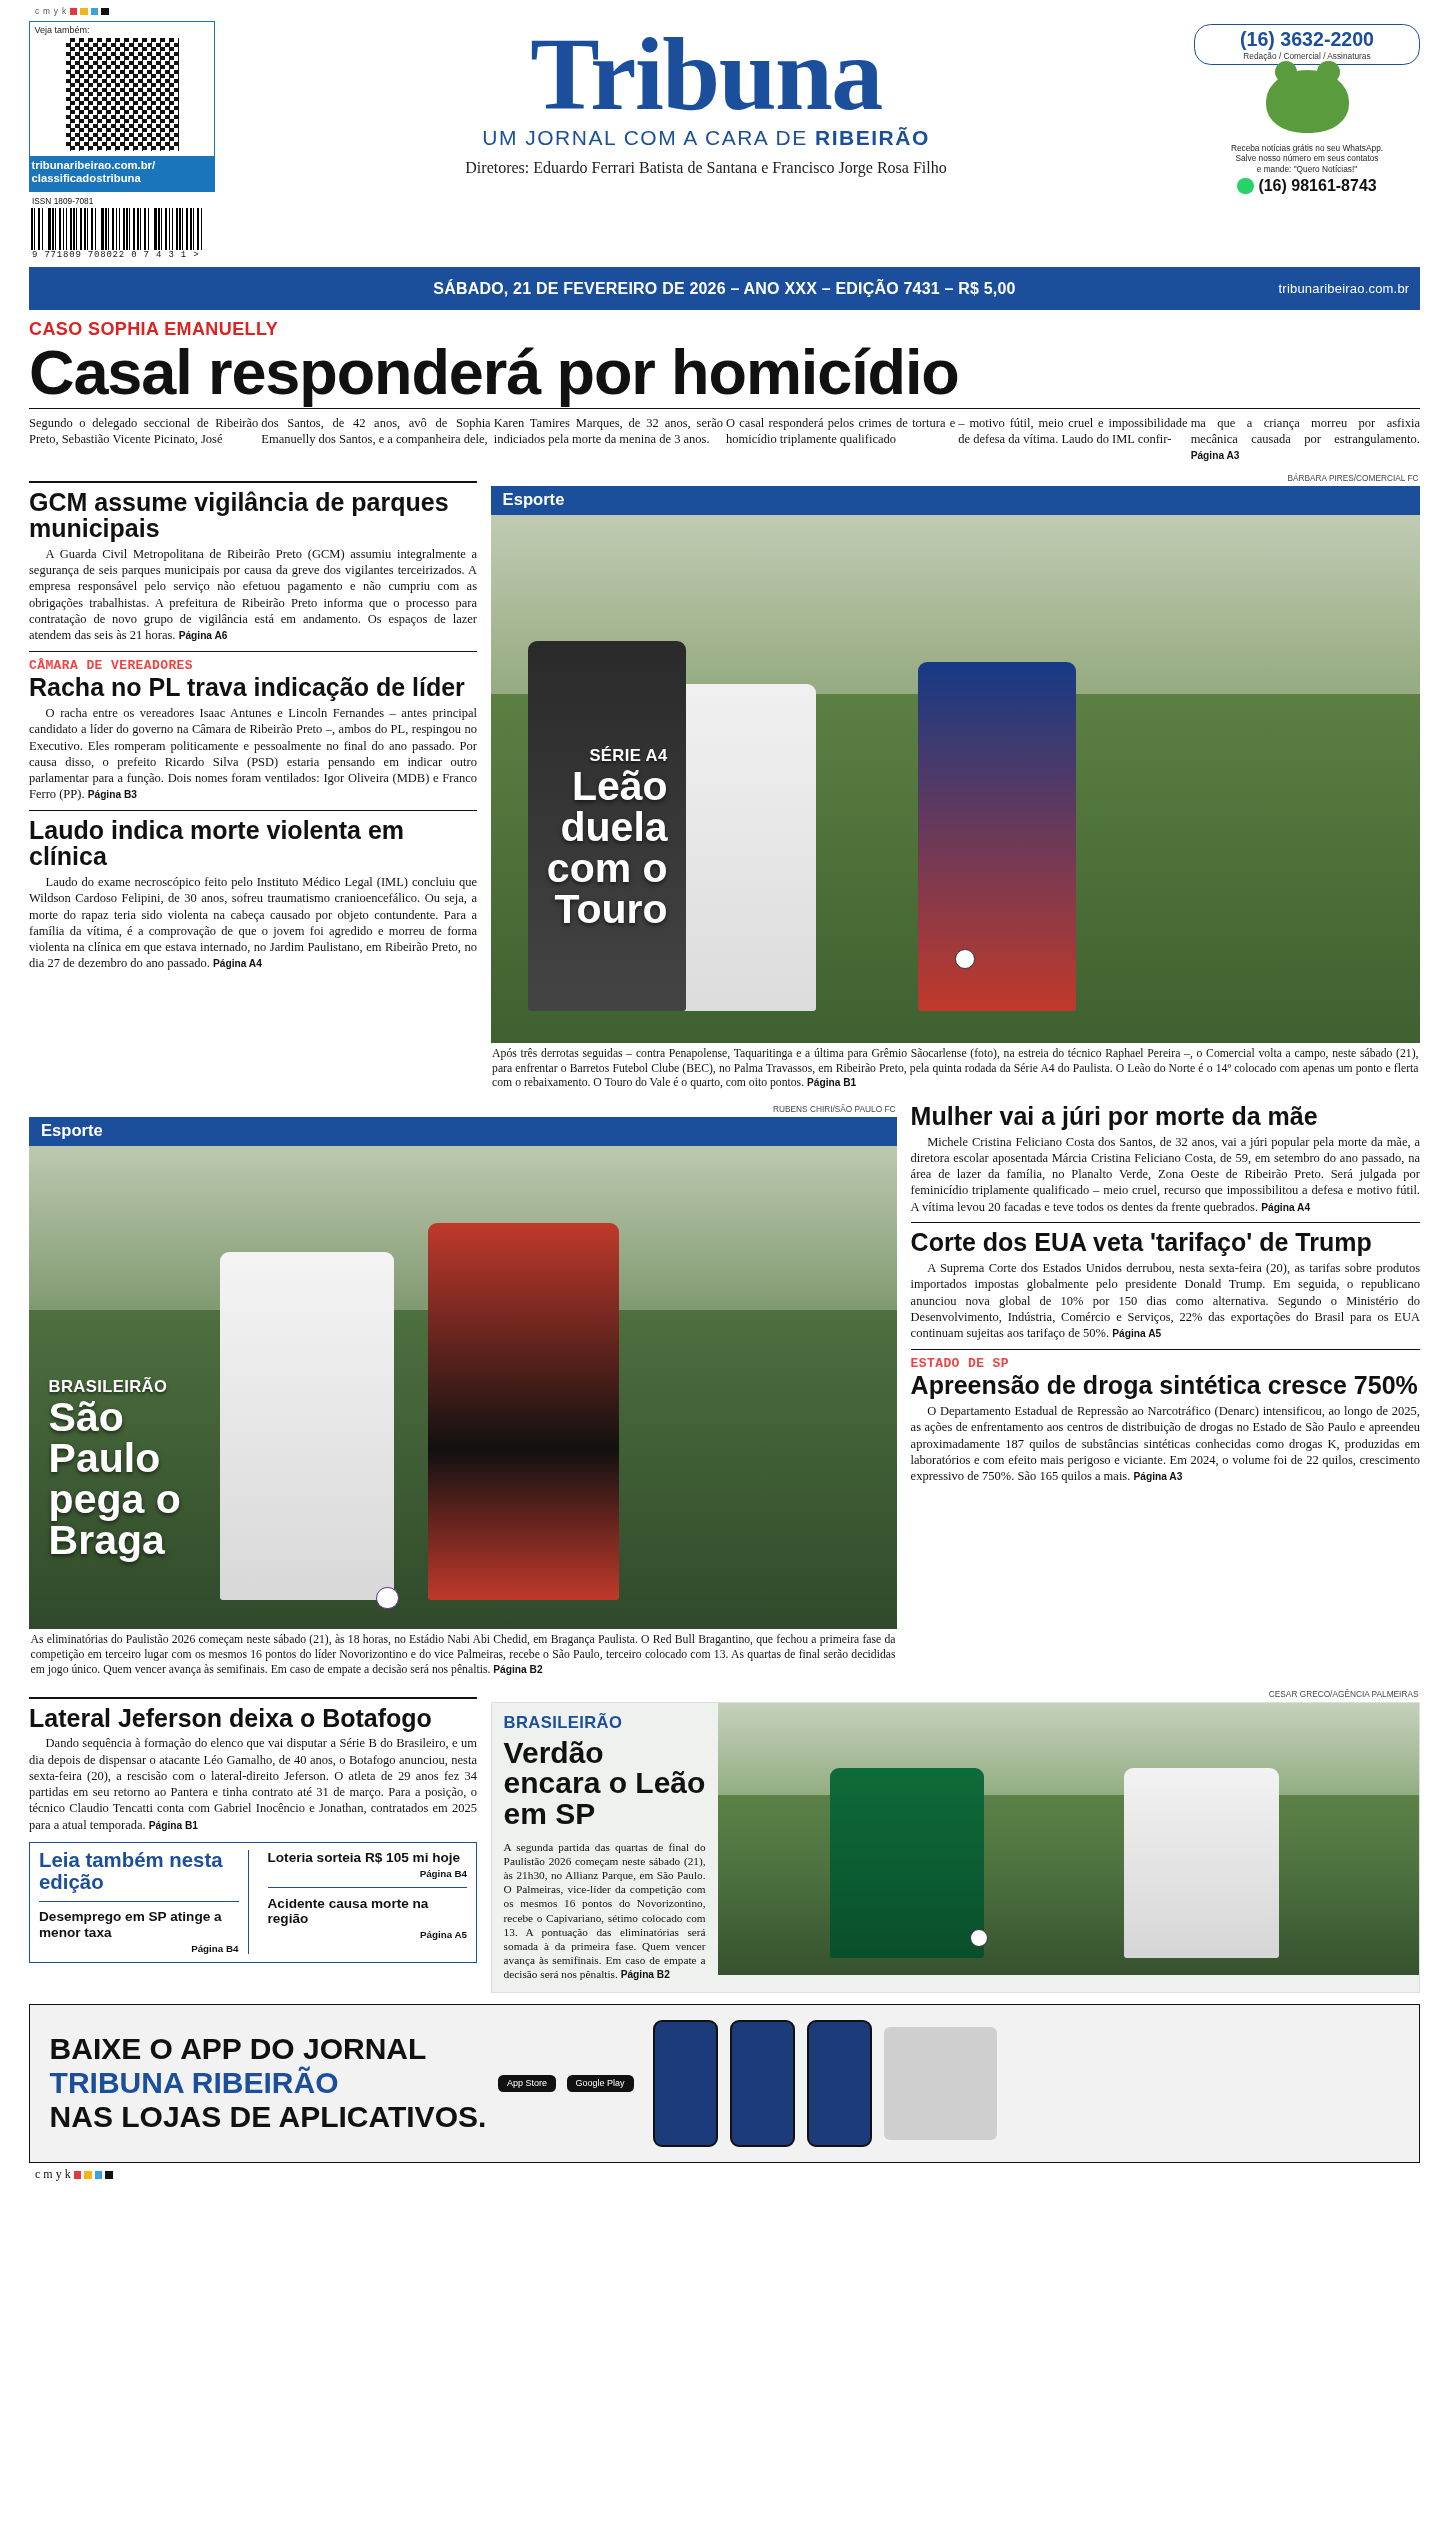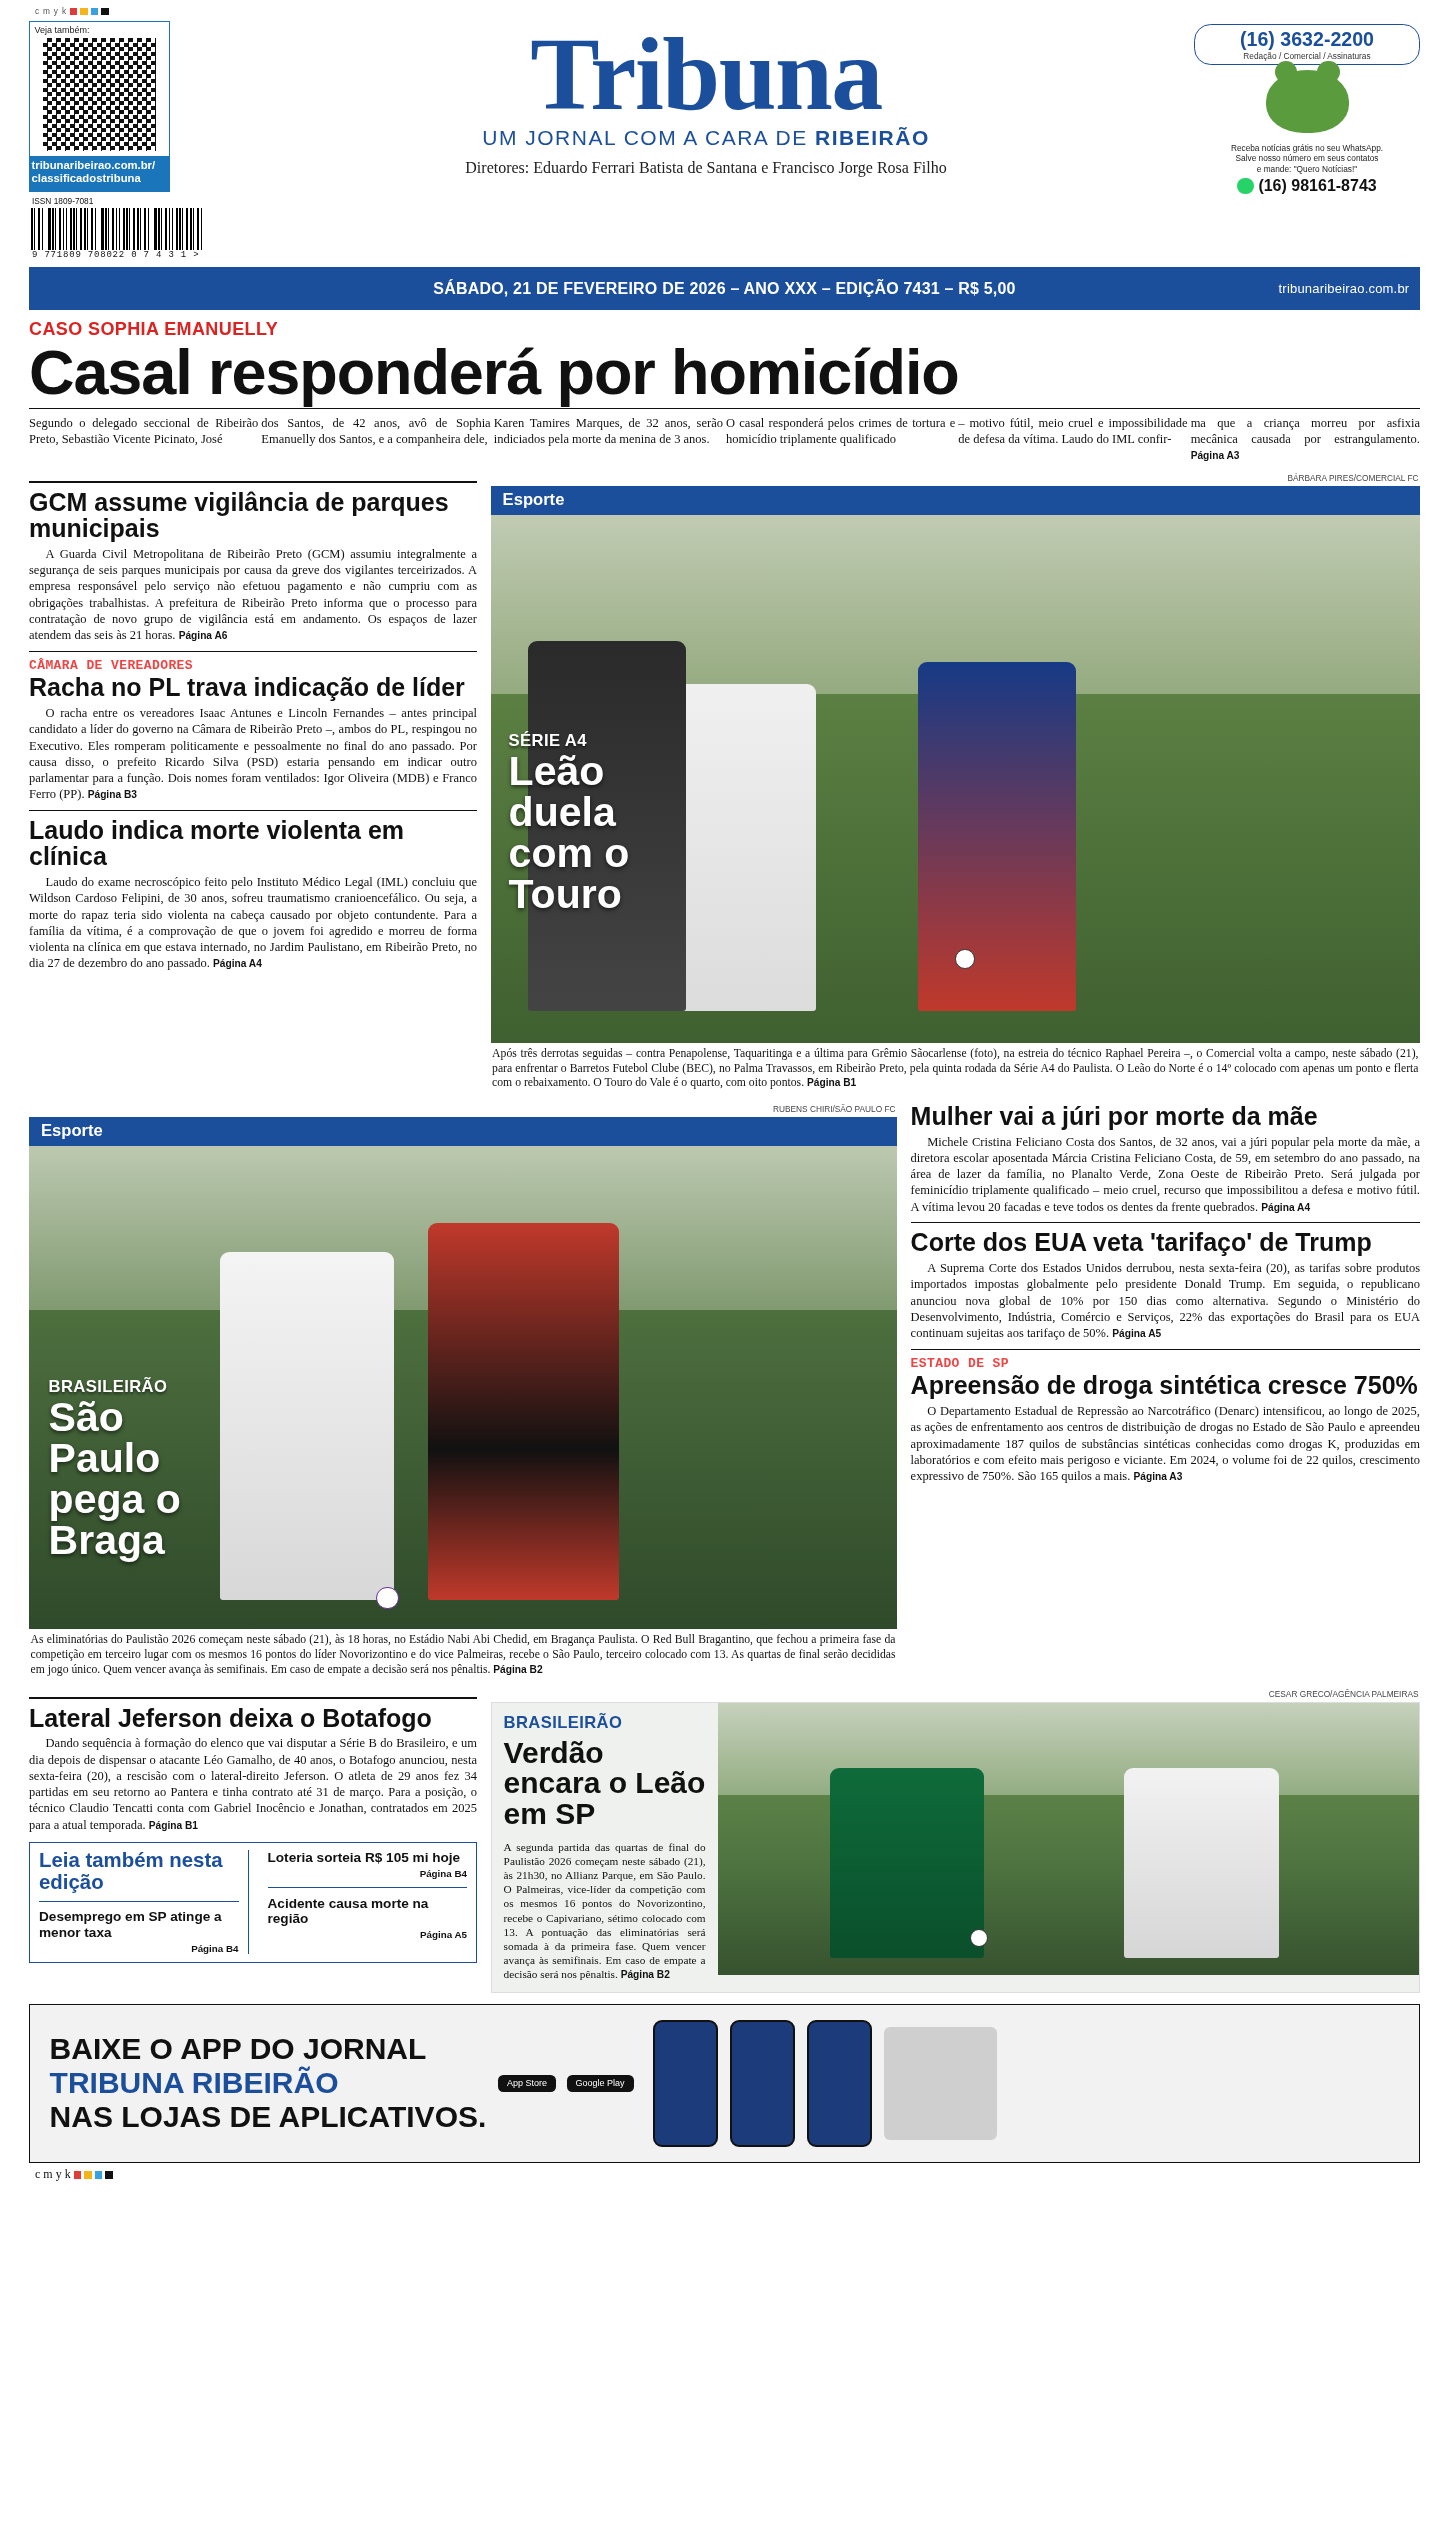--- a/index.html
+++ b/index.html
@@ -15,21 +15,21 @@
   .page { width:1449px; height:2538px; position:relative; padding:0 29px; }
 
   
   .colorbar { display:flex; align-items:center; gap:3px; padding:6px 0 1.5px 6px; height:18px; }
   .colorbar .cmyk { font-size:8.3px; letter-spacing:0.8px; color:#555; font-family:"Liberation Sans",sans-serif; }
   .sq { width:7.5px; height:7.5px; display:inline-block; }
 
   
   .masthead { display:flex; align-items:flex-start; gap:7.5px; padding-top:3px; }
   .mast-left { width:189px; }
-  .qrbox { border:1.5px solid #1b75bb; width:141px; }
+  .qrbox { border:1.5px solid #1b75bb; width:186px; }
   .qr-top { font-size:9px; font-family:"Liberation Sans",sans-serif; padding:3px 4.5px 0 4.5px; color:#222; }
   .qr-img { margin:3px auto 4.5px auto; width:113px; height:113px; background:
       repeating-conic-gradient(#111 0% 25%, #ffffff 0% 50%) 0 0/9px 9px; }
   .qr-cap { background:#1b75bb; color:#fff; font-family:"Liberation Sans",sans-serif;
             font-size:11.3px; text-align:left; padding:3.8px 1.5px 5.3px 1.5px; line-height:1.15; font-weight:bold;}
   .issn { font-size:8.3px; font-family:"Liberation Sans",sans-serif; margin:4.5px 0 1.5px 3px; }
   .barcode { height:42px; width:171px; margin-left:1.5px;
      background:repeating-linear-gradient(90deg,#000 0 1.5px,#fff 1.5px 3px,#000 3px 3.8px,#fff 3.8px 6.8px,#000 6.8px 9px,#fff 9px 10.6px); }
   .barnum { font-family:"Liberation Mono",monospace; font-size:9px; letter-spacing:0.8px; margin-left:3px;}
 
@@ -242,21 +242,21 @@
       <div class="photo-wrap">
         <div style="background:#1b4f9c;">
           <span class="esporte-tag">Esporte</span>
         </div>
         <div class="photo pitch1" style="height:528px;">
           <div class="blurband"></div>
           <div class="playerA" style="left:18%; background:linear-gradient(180deg,#f0f0f0,#dcdcdc);"></div>
           <div class="playerA" style="left:46%; height:66%; background:linear-gradient(180deg,#163a86,#c0392b);"></div>
           <div class="playerA" style="left:4%; height:70%; background:linear-gradient(180deg,#2a2a2a,#444);"></div>
           <div style="position:absolute; left:50%; bottom:14%; width:19.6px; height:19.6px; border-radius:50%; background:#fff; border:1.5px solid #333;"></div>
-          <div style="position:absolute; left:18px; bottom:128px;">
+          <div style="position:absolute; left:18px; bottom:113px;text-align:right;">
             <div class="overlay-kicker">SÉRIE A4</div>
             <div class="overlay-title" style="max-width:159px">Leão duela com o Touro</div>
           </div>
         </div>
         <div class="ph-caption">
           <span>Após três derrotas seguidas – contra Penapolense, Taquaritinga e a última para Grêmio Sãocarlense (foto), na estreia do técnico Raphael Pereira –, o Comercial volta a campo, neste sábado (21), para enfrentar o Barretos Futebol Clube (BEC), no Palma Travassos, em Ribeirão Preto, pela quinta rodada da Série A4 do Paulista. O Leão do Norte é o 14º colocado com apenas um ponto e flerta com o rebaixamento. O Touro do Vale é o quarto, com oito pontos.</span>
           <span class="pg">Página B1</span>
         </div>
       </div>
     </div>

